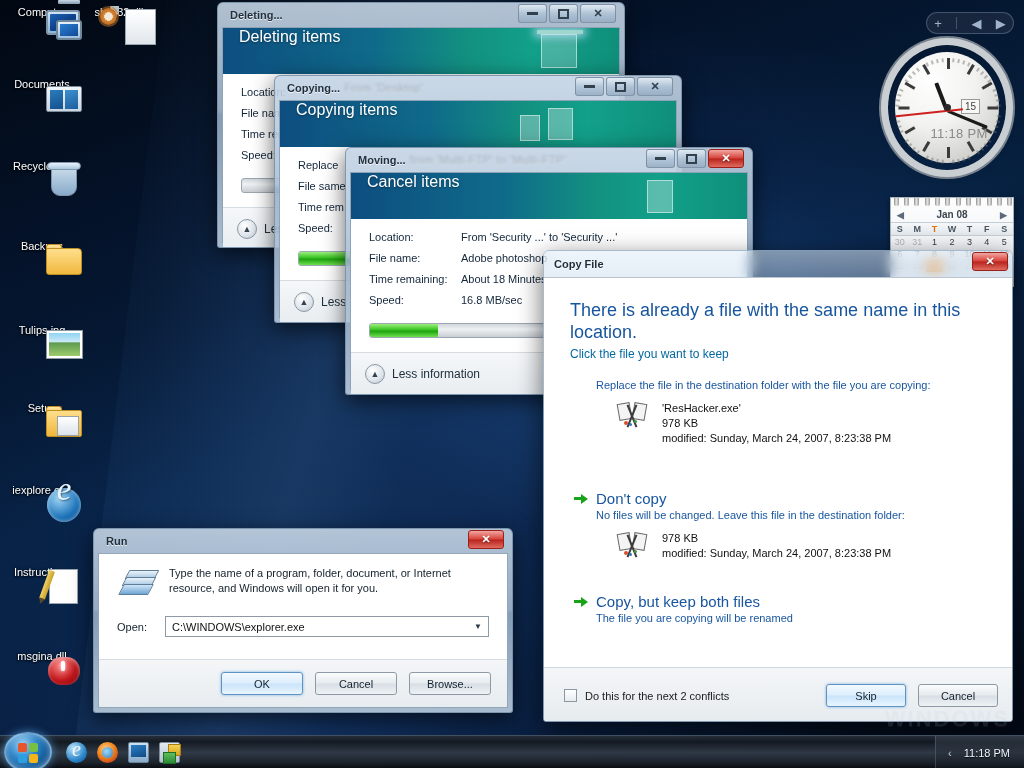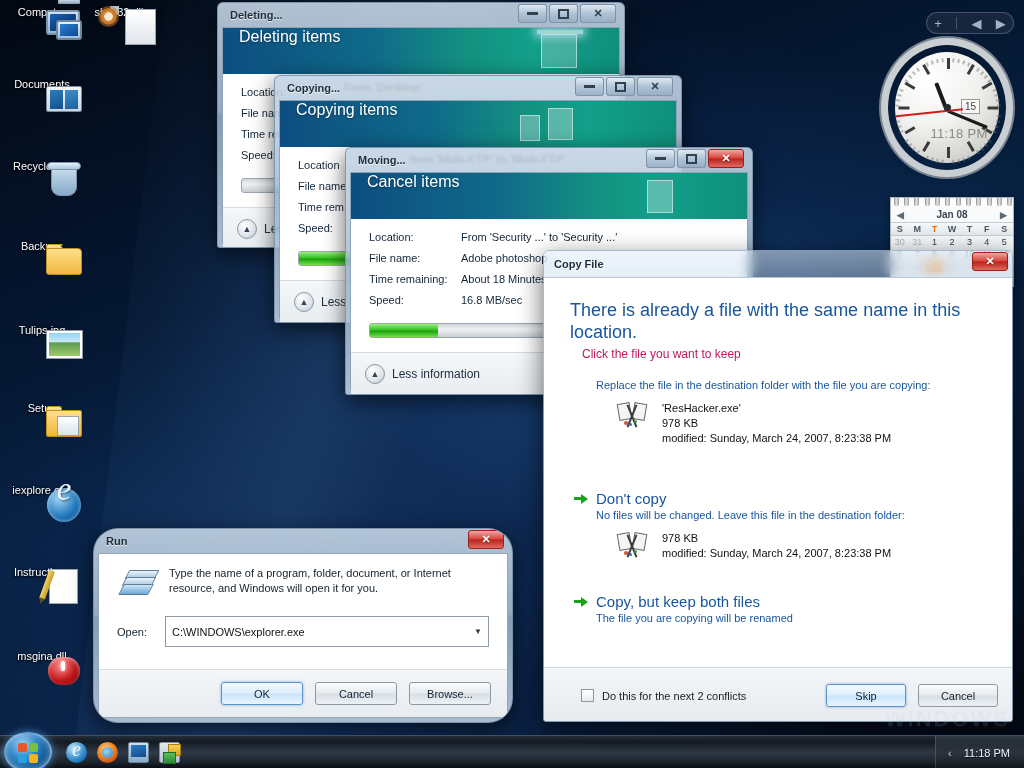--- a/index.html
+++ b/index.html
@@ -267,21 +267,21 @@
   #cf-titlebar {
     height:26px; position:relative;
     background: linear-gradient(180deg, rgba(225,238,250,0.55), rgba(196,216,236,0.45));
     backdrop-filter: blur(6px);
     display:flex; align-items:center; padding-left:10px;
     font-size:11px; font-weight:bold; color:#1f2d3a;
     text-shadow:0 1px 0 rgba(255,255,255,0.8);
   }
   #cf-body { background:#fff; height:446px; position:relative; border-top:1px solid #b9c6d2;}
   .cf-h1 { font-size:18px; color:#17559e; padding:22px 18px 0 26px; line-height:1.2; }
-  .cf-h2 { font-size:12px; color:#be185d; padding:4px 18px 0 38px; }
+  .cf-h2 { font-size:12px; color:#0369a1; padding:4px 18px 0 26px; }
 
   .cf-option { margin: 16px 0 0 30px; }
   .cf-opt-title { display:flex; align-items:center; font-size:15px; color:#17559e; cursor:default; }
   .cf-arrow {
     display:inline-block; width:15px; height:11px; margin-right:7px; position:relative;
   }
   .cf-arrow::before { content:""; position:absolute; left:0; top:4px; width:9px; height:3px; background:#18a318; }
   .cf-arrow::after { content:""; position:absolute; left:7px; top:0.5px; width:0; height:0;
     border-top:5px solid transparent; border-bottom:5px solid transparent; border-left:7px solid #18a318; }
   .cf-opt-desc { font-size:11px; color:#17559e; margin:2px 0 0 22px; }
@@ -301,55 +301,55 @@
   .rh-dot1 { position:absolute; left:6px; top:20px; width:4px; height:4px; border-radius:50%; background:#d94f2b; }
   .rh-dot2 { position:absolute; left:11px; top:22px; width:3px; height:3px; border-radius:50%; background:#2f76c4; }
   .rh-dot3 { position:absolute; left:16px; top:19px; width:3px; height:3px; border-radius:50%; background:#3f9e3f; }
 
   #cf-footer {
     position:absolute; left:0; bottom:0; width:100%; height:56px;
     border-top:1px solid #cfd8e0;
     background: linear-gradient(180deg,#f4f6f8,#e6ebef);
     display:flex; align-items:center;
   }
-  .cf-check { display:flex; align-items:center; margin-left:37px; font-size:11px; color:#1a1a1a; }
+  .cf-check { display:flex; align-items:center; margin-left:20px; font-size:11px; color:#1a1a1a; }
   .cf-check .box {
     width:13px; height:13px; margin-right:8px;
     border:1px solid #8b98a4; background: linear-gradient(180deg,#ffffff,#e7ecf0);
   }
   .vbtn {
     height:23px; min-width:80px; padding:0 12px; margin-left:12px;
     border:1px solid #8d9aa6; border-radius:3px;
     background: linear-gradient(180deg,#fbfcfd,#e6ebef 48%,#d7dee4 52%,#eef2f5);
     font-size:11px; color:#14212c; display:flex; align-items:center; justify-content:center;
     cursor:default;
   }
   .vbtn.primary {
     border-color:#5e93c4;
     background: linear-gradient(180deg,#f2f9ff,#ddeefc 48%,#c9e4fa 52%,#e9f5ff);
     box-shadow: 0 0 3px rgba(80,150,220,0.7);
   }
 
   
-  #run-dialog { left:93px; top:528px; width:420px;border-radius:25px; }
+  #run-dialog { left:93px; top:528px; width:420px; }
   #run-body { background:#fff; border:1px solid #93a5b6; }
   .run-top { display:flex; padding:8px 18px 6px 18px; }
   .run-icon { width:44px; height:38px; position:relative; flex:0 0 44px; margin-right:8px; }
   .run-icon .sh {
     position:absolute; width:30px; height:9px; border:1px solid #5f7c96;
     background: linear-gradient(180deg,#eaf3fb,#a9c9e4); transform: skewX(-28deg); border-radius:1px;
   }
   .run-icon .s1 { left:10px; top:8px; }
   .run-icon .s2 { left:7px; top:15px; }
   .run-icon .s3 { left:4px; top:22px; height:11px; background: linear-gradient(180deg,#cfe5f8,#6fa6d4); }
   .run-text { font-size:11px; color:#14212c; line-height:15px; padding-top:4px; }
   .run-openrow { display:flex; align-items:center; padding: 10px 18px 22px 18px; }
   .run-openrow .lab { font-size:11px; color:#14212c; width:48px; }
   .run-combo {
-    flex:1; height:31px; border:1px solid #8d9aa6; background:#fff;
+    flex:1; height:21px; border:1px solid #8d9aa6; background:#fff;
     display:flex; align-items:center; padding:0 6px;
     font-size:11px; color:#111;
   }
   .run-combo .val { flex:1; }
   .run-combo .caret { font-size:8px; color:#2a3642; }
   .run-foot {
     border-top:1px solid #d5dce2; background: linear-gradient(180deg,#f4f6f8,#e7ecf0);
     height:48px; display:flex; align-items:center; justify-content:flex-end; padding-right:16px;
   }
 
@@ -665,25 +665,25 @@
       </div>
     </div>
     <div class="prog-body" style="height:218px;">
       <div class="prog-hero">
         <span class="htxt">Copying items</span>
         <span class="hero-sheet" style="left:240px; top:14px; width:20px; height:26px;"></span>
         <span class="hero-sheet" style="left:268px; top:7px; width:25px; height:32px;"></span>
       </div>
       <div class="prog-rows">
         <div class="prow">
-            <span class="k">Location</span>
+            <span class="k">Replace</span>
             <span class="v"></span>
           </div>
         <div class="prow">
-            <span class="k">File name</span>
+            <span class="k">File same</span>
             <span class="v"></span>
           </div>
         <div class="prow">
             <span class="k">Time rem</span>
             <span class="v"></span>
           </div>
         <div class="prow">
             <span class="k">Speed:</span>
             <span class="v"></span>
           </div>

